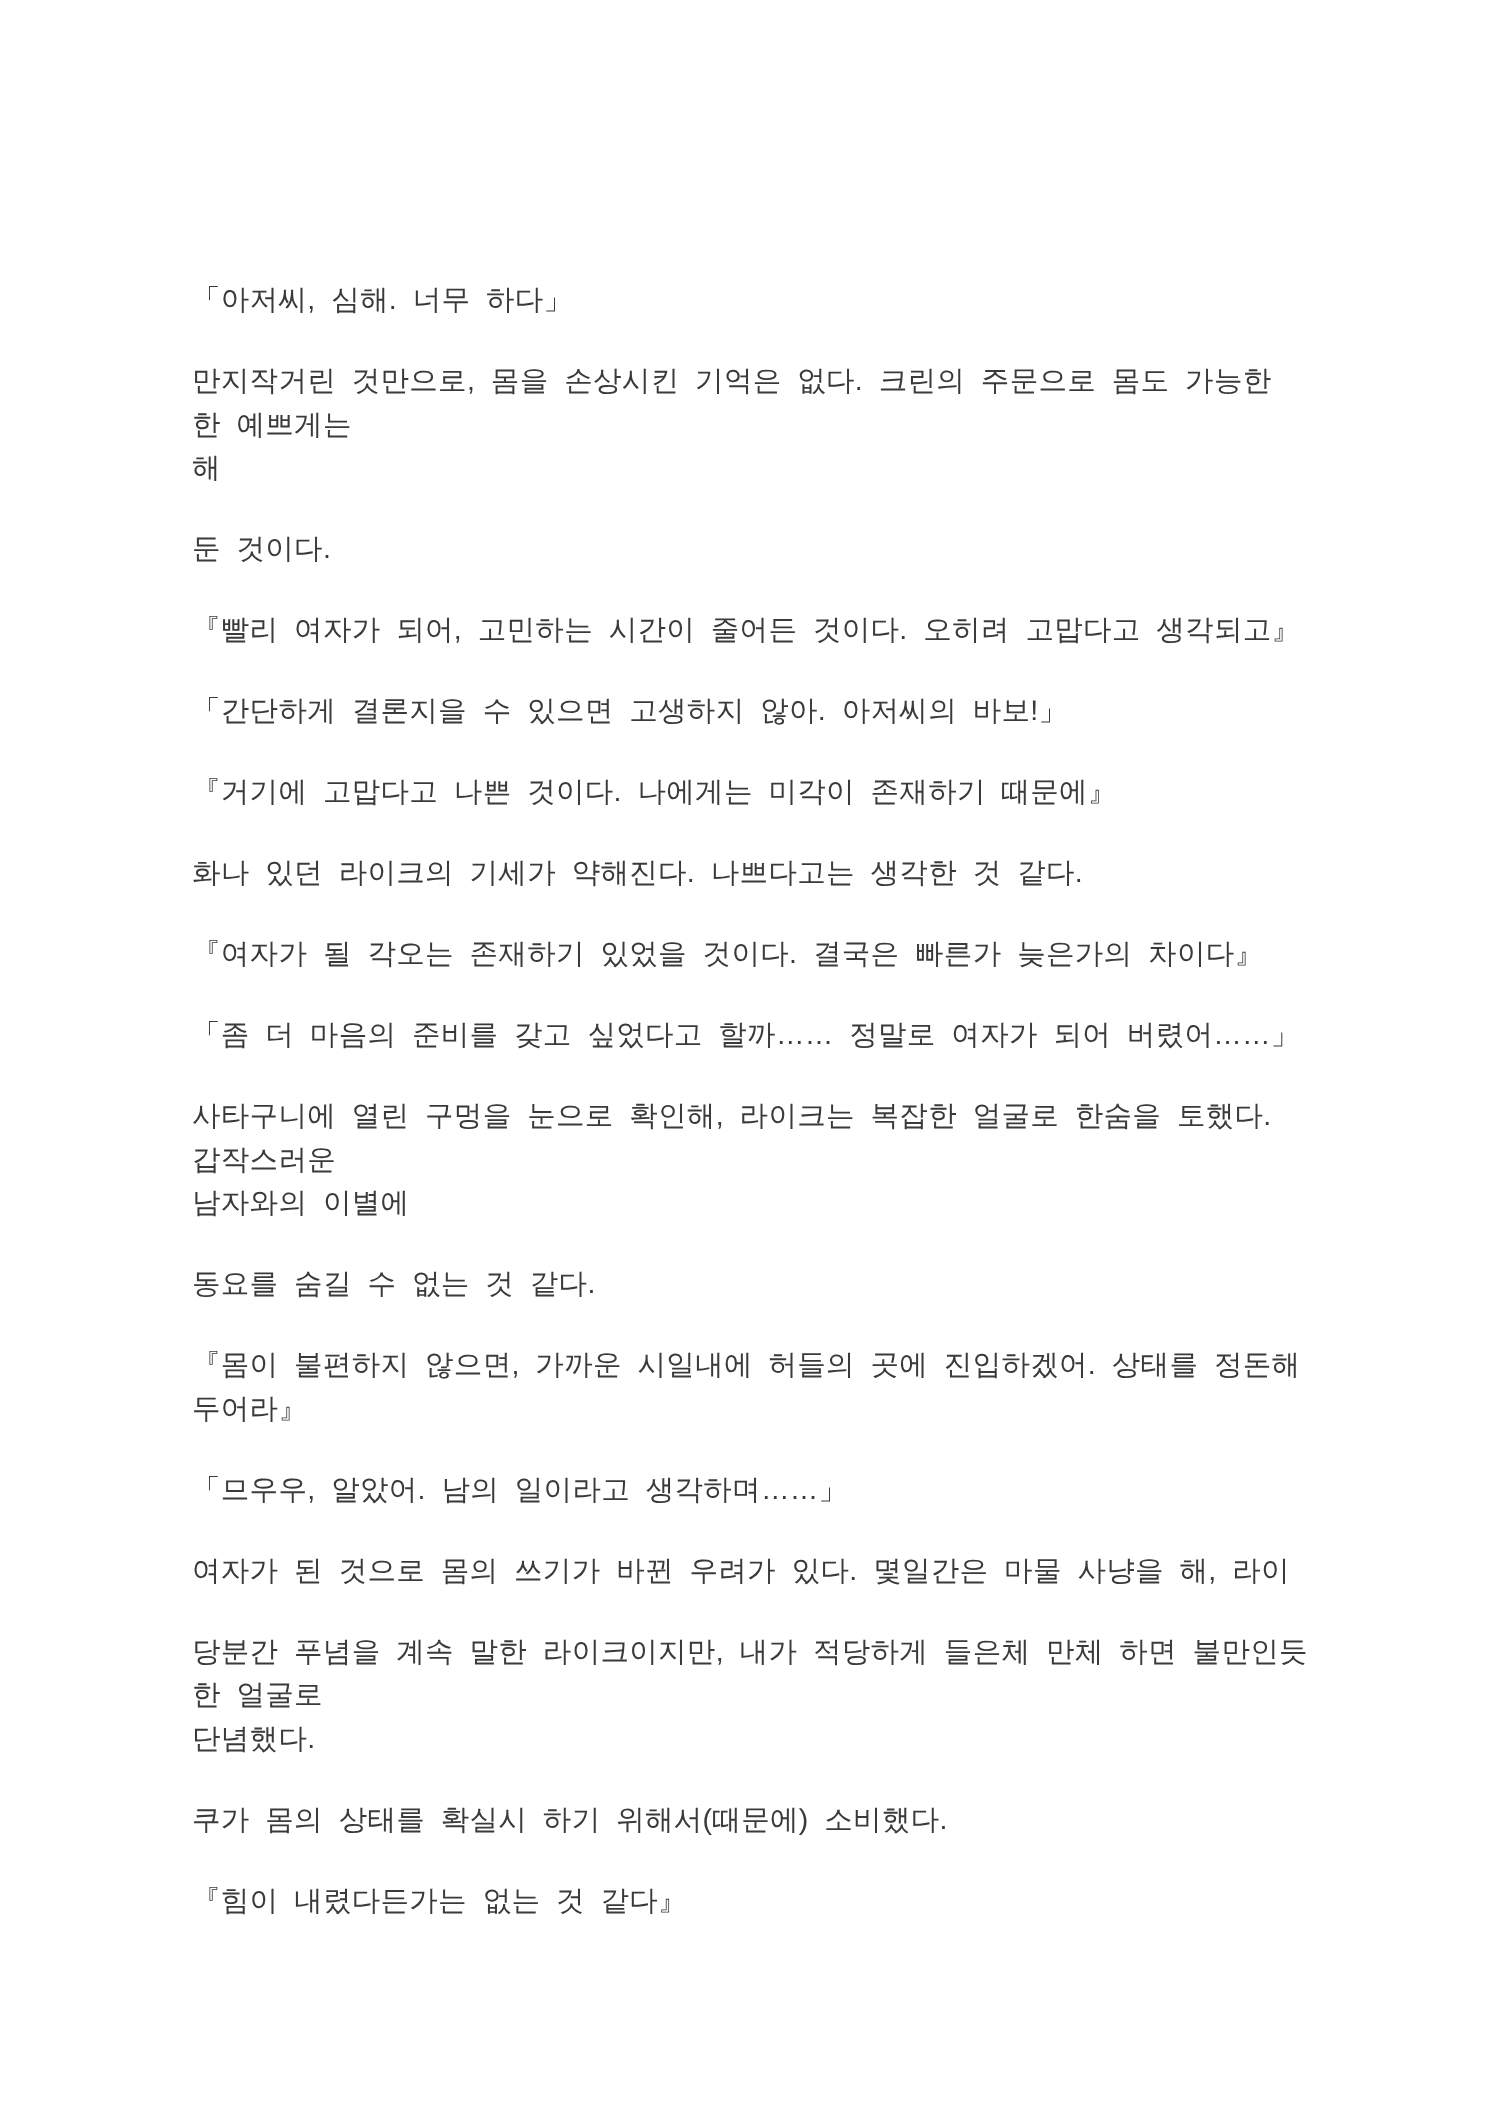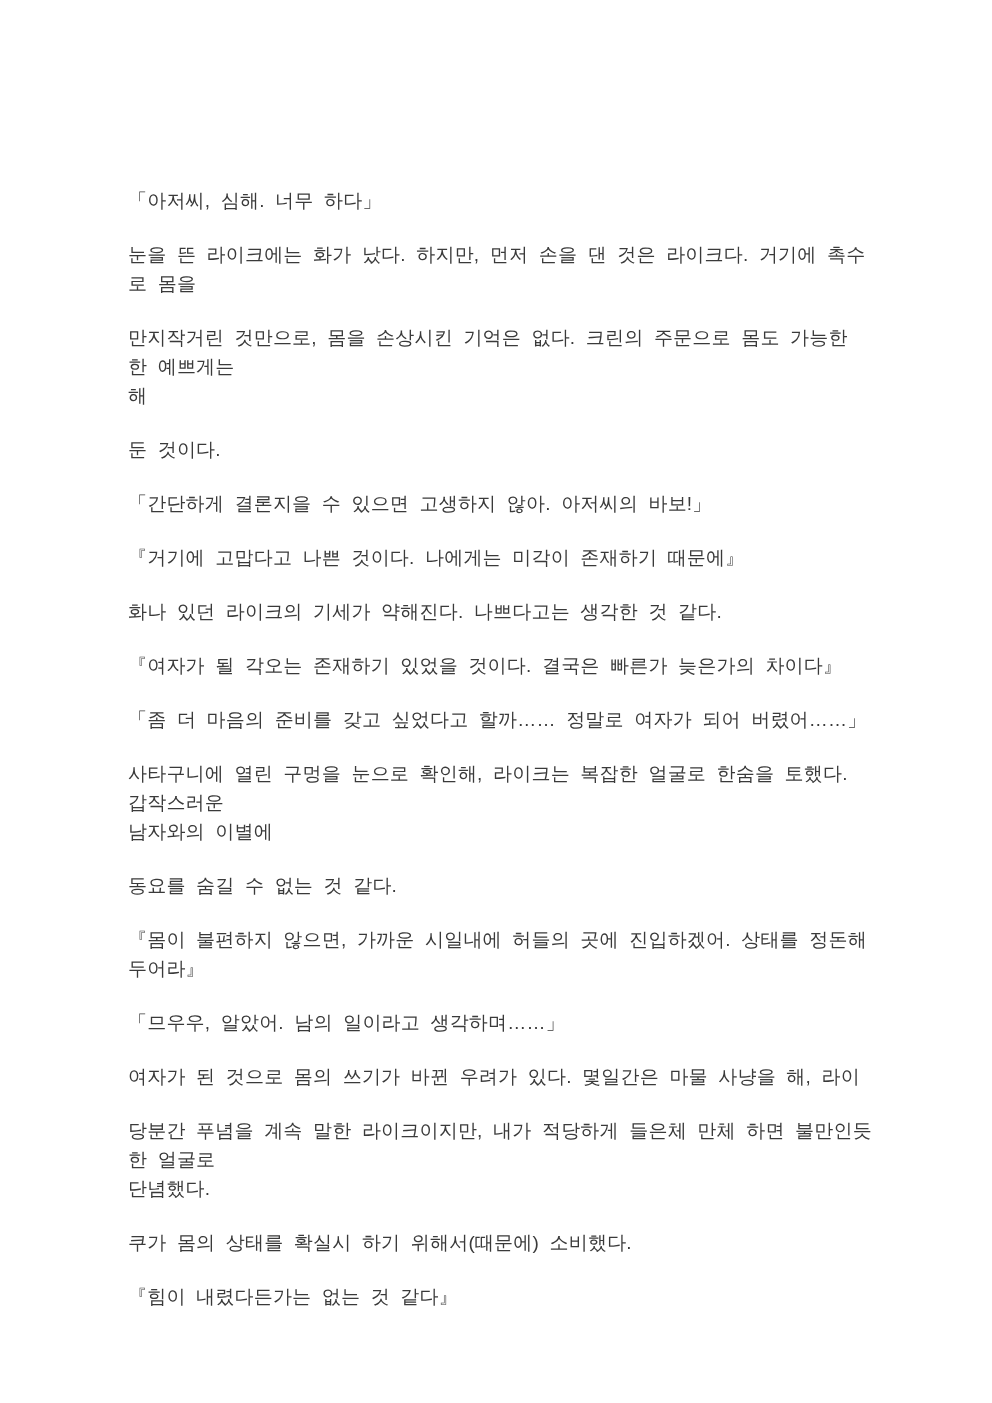--- a/index.html
+++ b/index.html
@@ -33,24 +33,24 @@
     text-align: left;
   }
 </style>
 </head>
 <body>
 
 <div class="page">
   <div class="doc-body">
 
   <p class="line">「아저씨, 심해. 너무 하다」</p>
-      <p class="line">눈을 뜬 라이크에는 화가 났다. 하지만, 먼저 손을 댄 것은 라이크다. 거기에 촉수로 몸을</p>
       <p class="line">만지작거린 것만으로, 몸을 손상시킨 기억은 없다. 크린의 주문으로 몸도 가능한 한 예쁘게는
 해</p>
       <p class="line">둔 것이다.</p>
+      <p class="line">『빨리 여자가 되어, 고민하는 시간이 줄어든 것이다. 오히려 고맙다고 생각되고』</p>
       <p class="line">「간단하게 결론지을 수 있으면 고생하지 않아. 아저씨의 바보!」</p>
       <p class="line">『거기에 고맙다고 나쁜 것이다. 나에게는 미각이 존재하기 때문에』</p>
       <p class="line">화나 있던 라이크의 기세가 약해진다. 나쁘다고는 생각한 것 같다.</p>
       <p class="line">『여자가 될 각오는 존재하기 있었을 것이다. 결국은 빠른가 늦은가의 차이다』</p>
       <p class="line">「좀 더 마음의 준비를 갖고 싶었다고 할까…… 정말로 여자가 되어 버렸어……」</p>
       <p class="line">사타구니에 열린 구멍을 눈으로 확인해, 라이크는 복잡한 얼굴로 한숨을 토했다. 갑작스러운
 남자와의 이별에</p>
       <p class="line">동요를 숨길 수 없는 것 같다.</p>
       <p class="line">『몸이 불편하지 않으면, 가까운 시일내에 허들의 곳에 진입하겠어. 상태를 정돈해 두어라』</p>
       <p class="line">「므우우, 알았어. 남의 일이라고 생각하며……」</p>

